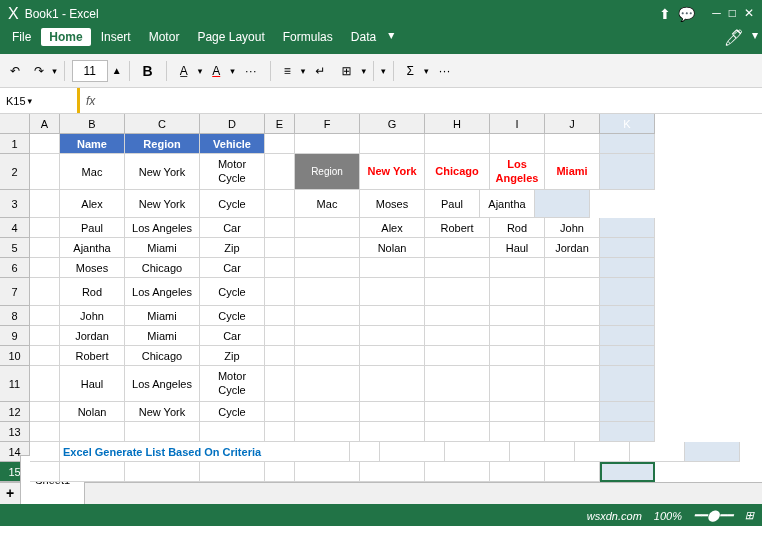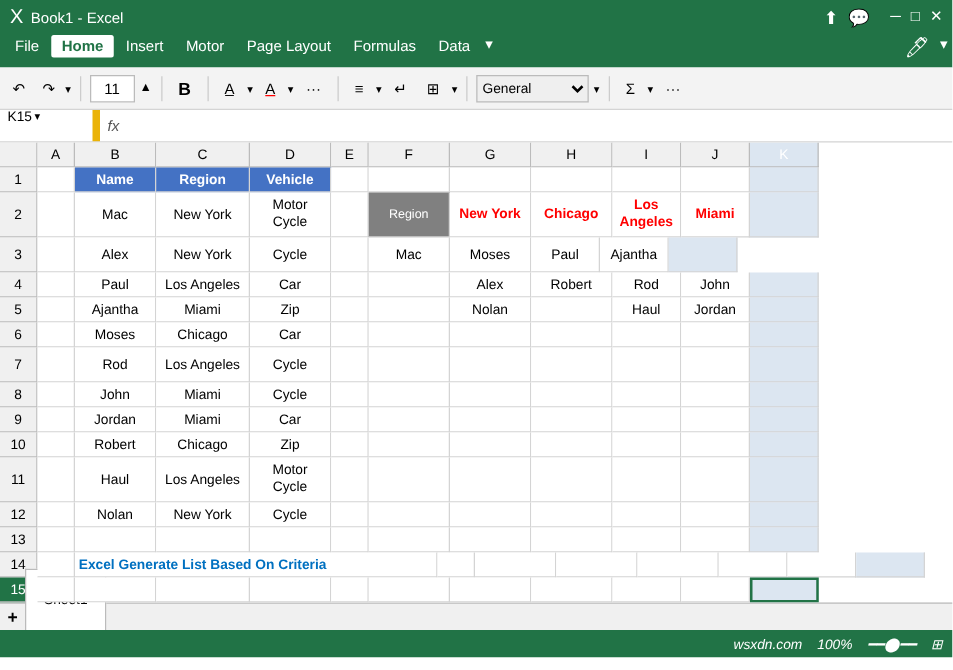--- a/index.html
+++ b/index.html
@@ -63,22 +63,22 @@
 
     
     .formula-bar {
       display: flex;
       align-items: center;
       height: 26px;
       border-bottom: 1px solid #d4d4d4;
       background: white;
     }
     .name-box {
-      width: 80px; border-right: 6px solid #eab308; height: 100%;
-      display: flex; align-items: flex-start; padding: 0 6px; font-size: 11px;
+      width: 80px; border-right: 3px solid #eab308; height: 100%;
+      display: flex; align-items: center; padding: 0 6px; font-size: 11px;
     }
     .fx-label { padding: 0 6px; color: #555; font-size: 12px; font-style: italic; }
     .formula-input { flex: 1; font-size: 12px; border: none; outline: none; padding: 0 4px; }
 
     
     .spreadsheet-wrapper {
       display: flex;
       flex-direction: column;
       overflow: hidden;
       flex: 1;
@@ -240,23 +240,20 @@
   <button class="toolbar-btn" style="text-decoration: underline; text-decoration-color: red;">A</button>
   <span style="font-size:9px; cursor:pointer;">▾</span>
   <button class="toolbar-btn">···</button>
   <div class="toolbar-sep"></div>
   <button class="toolbar-btn">≡</button>
   <span style="font-size:9px; cursor:pointer;">▾</span>
   <button class="toolbar-btn">↵</button>
   <button class="toolbar-btn">⊞</button>
   <span style="font-size:9px; cursor:pointer;">▾</span>
   <div class="toolbar-sep"></div>
-  <select style="width:90px; height:22px; font-size:11px; border:1px solid #bbb;">
-    <option>General</option>
-  </select>
   <span style="font-size:9px; cursor:pointer;">▾</span>
   <div class="toolbar-sep"></div>
   <button class="toolbar-btn">Σ</button>
   <span style="font-size:9px; cursor:pointer;">▾</span>
   <button class="toolbar-btn">···</button>
 </div>
 
 <div class="formula-bar">
   <div class="name-box">
     <span>K15</span>

